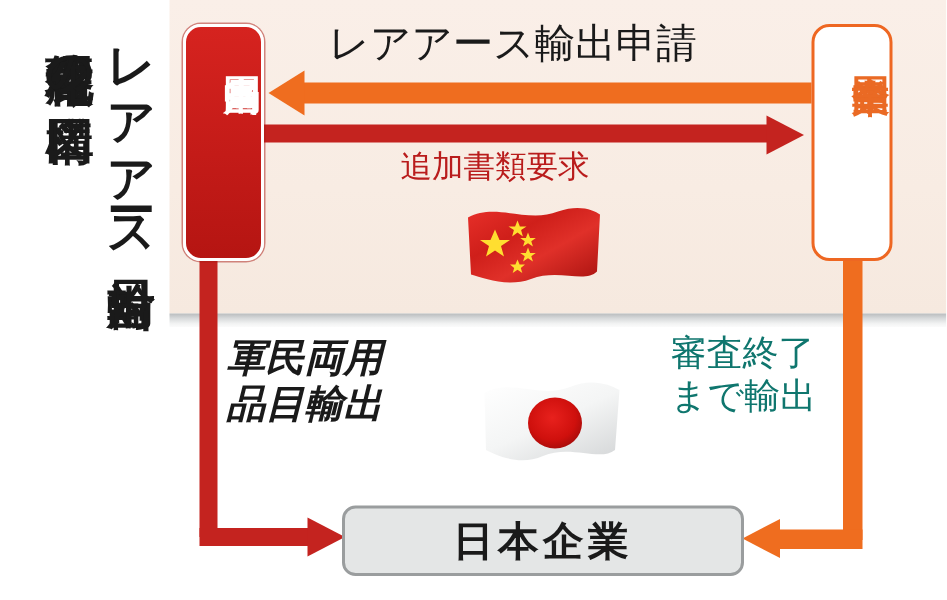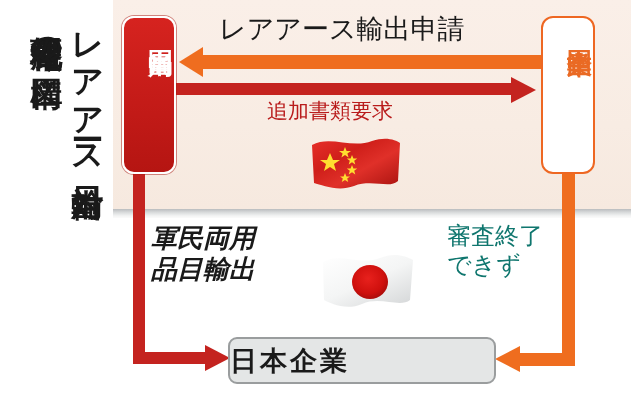--- a/index.html
+++ b/index.html
@@ -69,21 +69,21 @@
     font-size:25px;font-weight:bold;color:#ea6a24;line-height:1.05;
     letter-spacing:1px;text-align:center;
     display:flex;justify-content:center;
   }
 
   .box-jp-corp{
     left:228px;top:337px;width:268px;height:47px;
     background:#e4e6e6;
     border:2px solid #9a9d9e;
     border-radius:9px;
-    display:flex;align-items:center;
+    display:flex;align-items:center;justify-content:center;
   }
   .box-jp-corp span{
     font-size:27px;font-weight:bold;color:#1a1a1a;letter-spacing:3px;
   }
 
   
   .ar-orange-top-line{
     position:absolute;left:201px;top:55px;width:340px;height:14px;
     background:#ef6d1f;
   }
@@ -249,16 +249,16 @@
   <div class="lbl-app">レアアース輸出申請</div>
   <div class="lbl-docs">追加書類要求</div>
 
   <div class="lbl-dual">
     <div>軍民両用</div>
     <div>品目輸出</div>
   </div>
 
   <div class="lbl-noexp">
     <div>審査終了</div>
-    <div>できず</div>
+    <div>まで輸出</div>
   </div>
 
 </div>
 
 </body></html>

